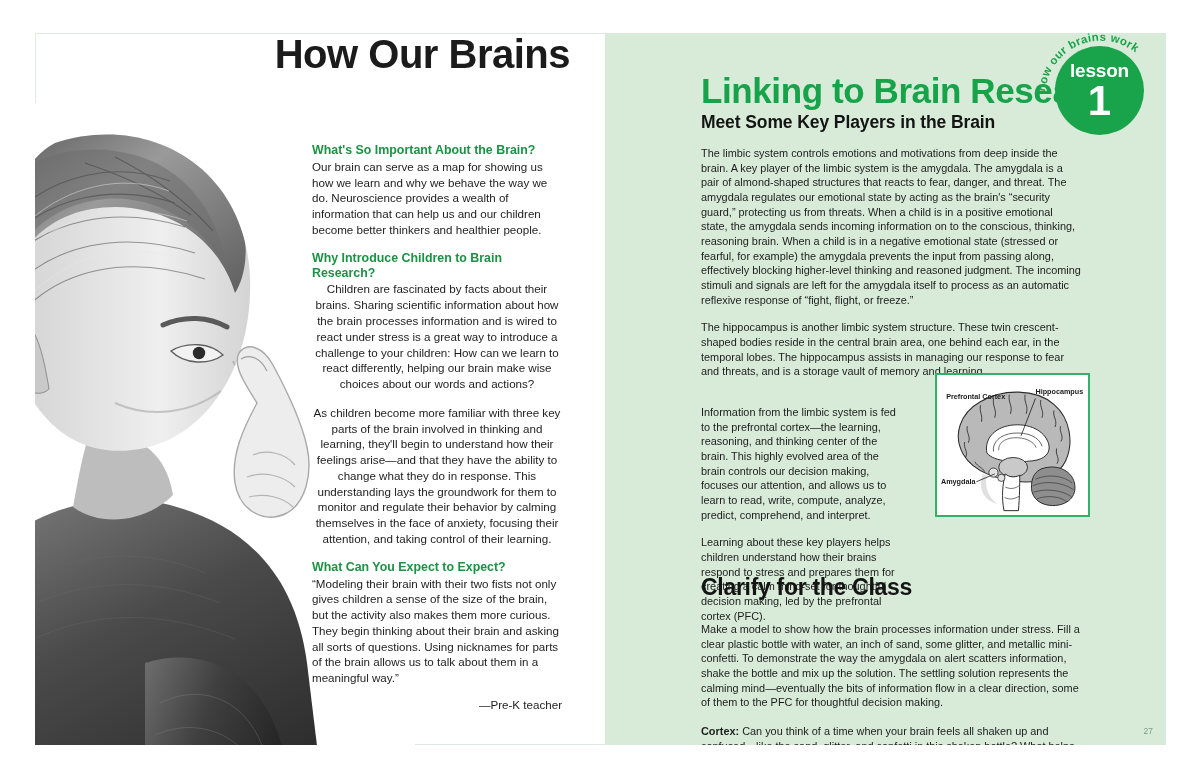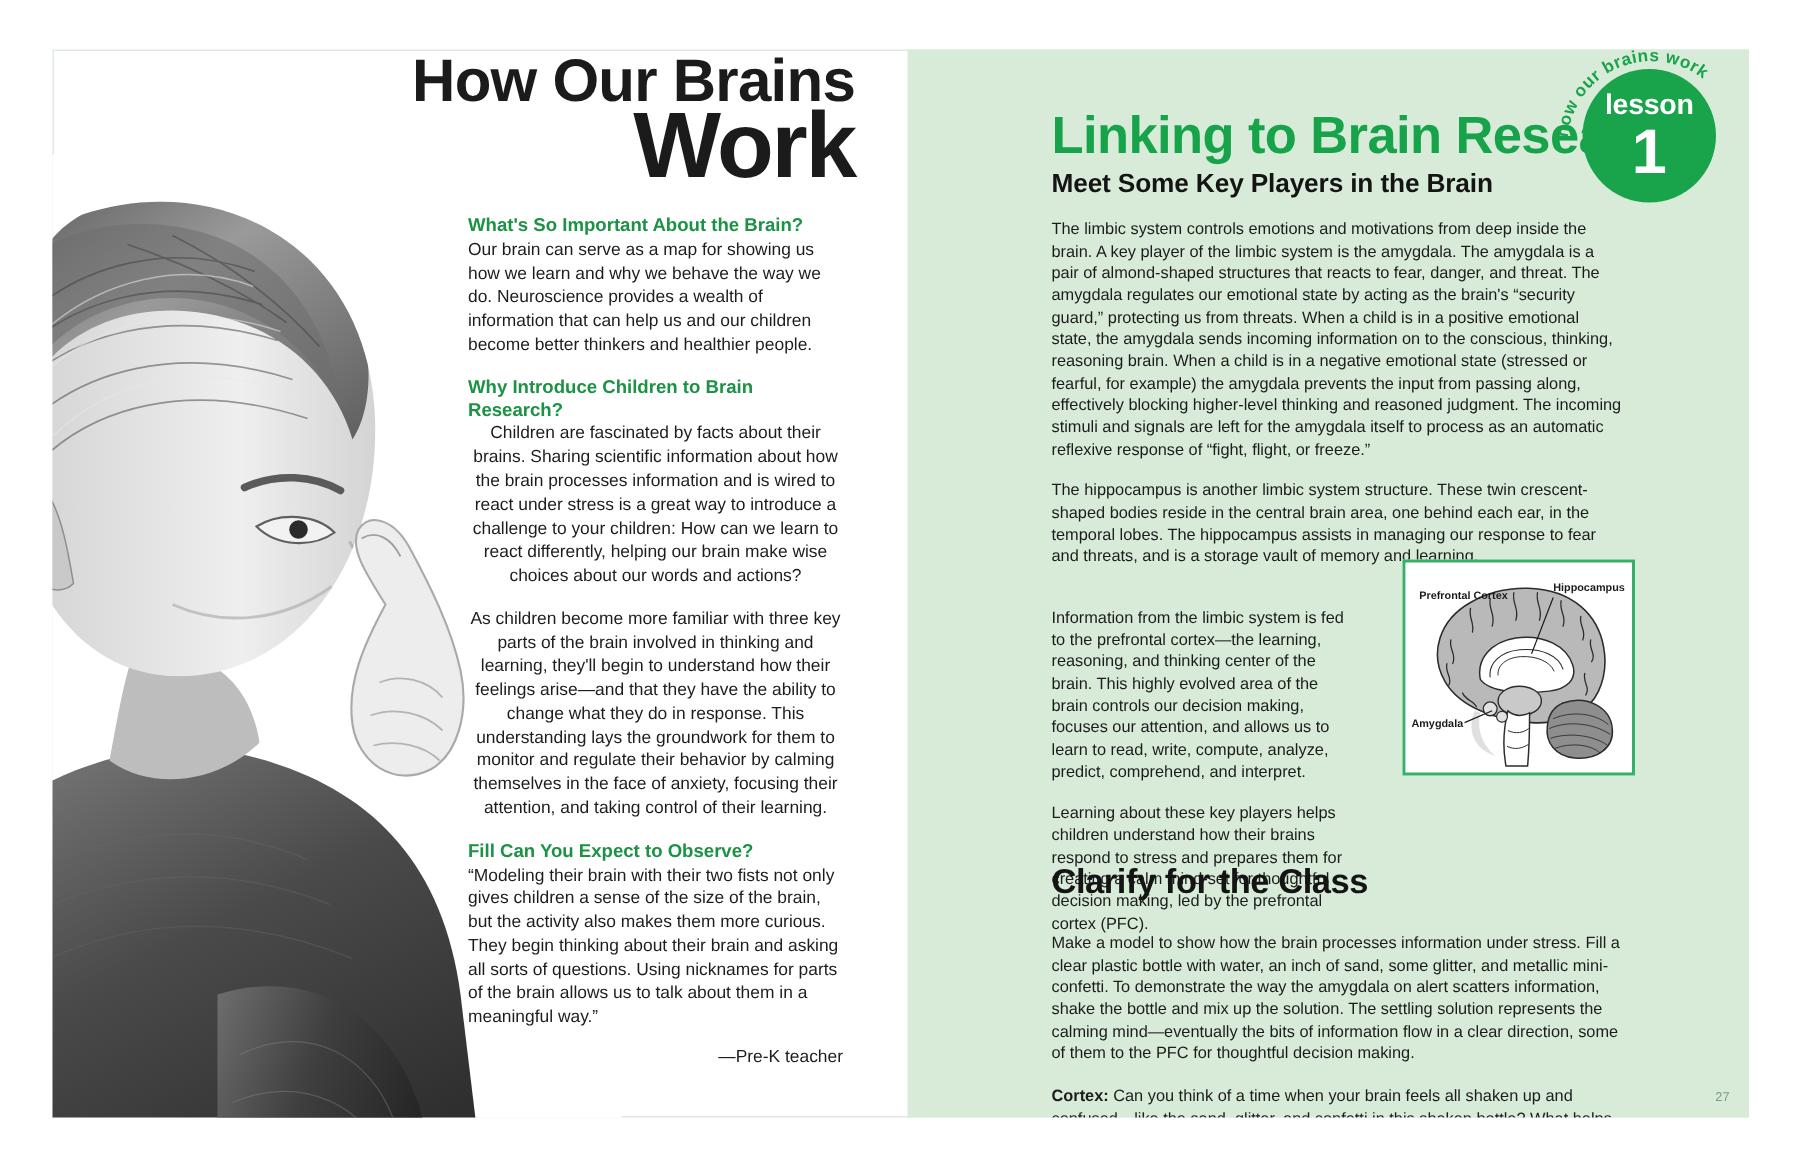--- a/index.html
+++ b/index.html
@@ -340,33 +340,32 @@
           <path d="M258,352 C272,346 290,350 300,362"></path>
           <path d="M252,374 C268,368 288,372 300,384"></path>
           <path d="M254,394 C270,390 288,394 298,404"></path>
         </g>
         <path d="M246,256 C256,250 266,256 272,268" fill="none" stroke="#9e9e9e" stroke-width="1.2"></path>
       </svg>
     </div>
 
     <div class="headline">
       <span class="l1">How Our Brains</span>
-      <span class="l2">Work</span>
     </div>
 
     <div class="left-col">
       <h3>What's So Important About the Brain?</h3>
       <p>Our brain can serve as a map for showing us how we learn and why we behave the way we do. Neuroscience provides a wealth of information that can help us and our children become better thinkers and healthier people.</p>
 
       <h3>Why Introduce Children to Brain Research?</h3>
       <p class="indent-block center">Children are fascinated by facts about their brains. Sharing scientific information about how the brain processes information and is wired to react under stress is a great way to introduce a challenge to your children: How can we learn to react differently, helping our brain make wise choices about our words and actions?</p>
 
       <p class="indent-block center">As children become more familiar with three key parts of the brain involved in thinking and learning, they'll begin to understand how their feelings arise—and that they have the ability to change what they do in response. This understanding lays the groundwork for them to monitor and regulate their behavior by calming themselves in the face of anxiety, focusing their attention, and taking control of their learning.</p>
 
-      <h3>Fill Can You Expect to Observe?</h3>
+      <h3>What Can You Expect to Expect?</h3>
       <p class="tight">“Modeling their brain with their two fists not only gives children a sense of the size of the brain, but the activity also makes them more curious. They begin thinking about their brain and asking all sorts of questions. Using nicknames for parts of the brain allows us to talk about them in a meaningful way.”</p>
       <p class="attrib">—Pre-K teacher</p>
     </div>
   </div>
 
   <div class="right-page">
     <div class="right-inner">
 
       <div class="rtitle">Linking to Brain Research</div>
       <div class="rsub">Meet Some Key Players in the Brain</div>

